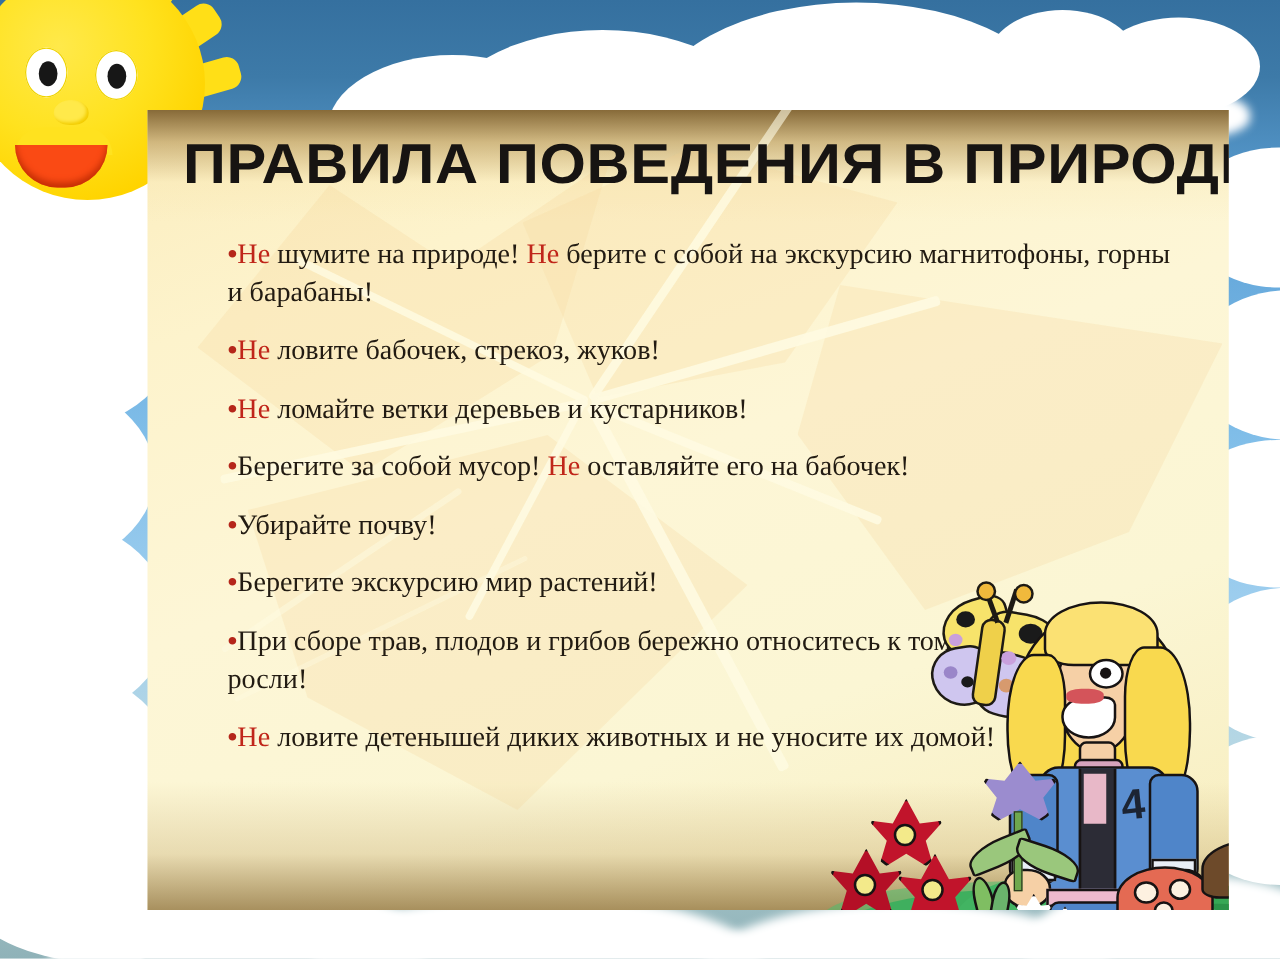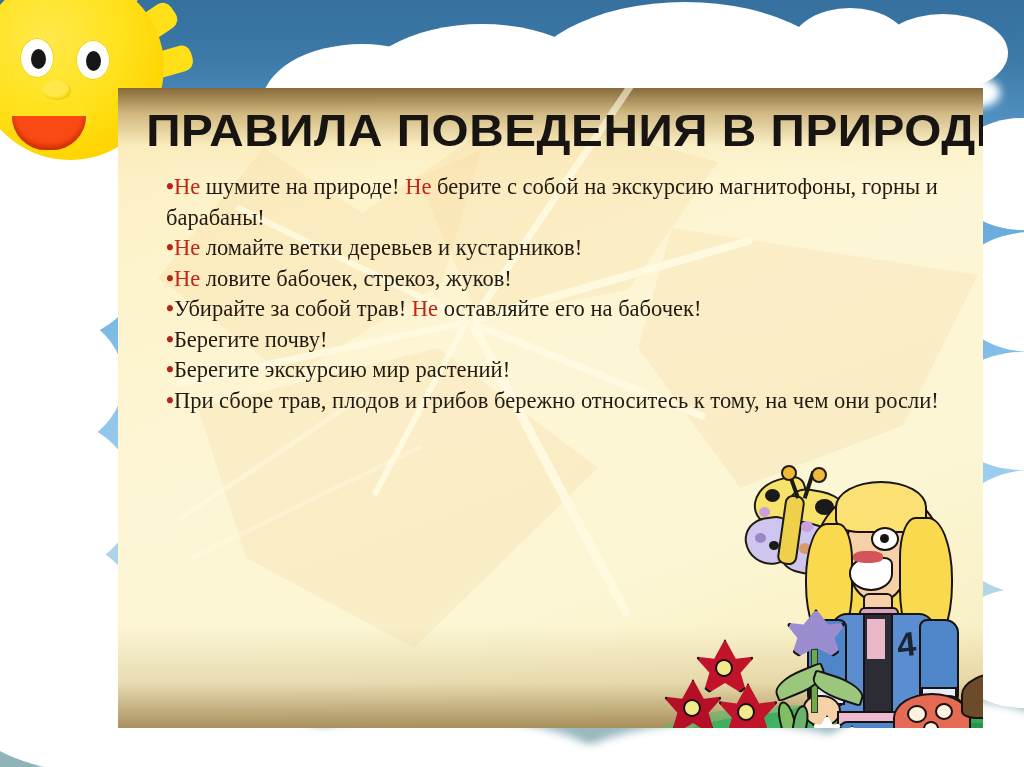--- a/index.html
+++ b/index.html
@@ -64,21 +64,21 @@
     position:absolute;left:52px;top:17px;width:790px;
     font-family:"Liberation Sans", sans-serif;
     font-weight:bold;font-size:45px;letter-spacing:.5px;color:#171412;
     text-align:center;white-space:nowrap;
     transform:scaleX(1.06);transform-origin:50% 50%;
   }
   #rules{
     position:absolute;left:48px;top:84px;width:795px;
     font-size:22.5px;line-height:30.5px;color:#221b12;
   }
-  .rule{margin:0;padding:0;text-indent:0;}
+  .rule{margin:16px;padding:0;text-indent:0;}
   .bullet{color:#b5261a;font-weight:bold;}
   .no{color:#c0261a;}
 
   
   #scene{position:absolute;left:525px;top:355px;width:458px;height:373px;}
   .grass{position:absolute;border-radius:50%;}
 
   
   .bwing{position:absolute;border:2.5px solid #1d1a14;}
   .dot{position:absolute;border-radius:50%;}
@@ -160,26 +160,27 @@
       <div class="vein" style="left:352px;top:230px;width:260px;height:6px;transform:rotate(206deg);"></div>
       <div class="vein" style="left:350px;top:228px;width:200px;height:6px;transform:rotate(118deg);"></div>
       <div class="vein" style="left:60px;top:430px;width:230px;height:5px;transform:rotate(-34deg);opacity:.55;"></div>
       <div class="vein" style="left:70px;top:470px;width:260px;height:4px;transform:rotate(-26deg);opacity:.45;"></div>
     </div>
 
     <div id="title">ПРАВИЛА ПОВЕДЕНИЯ В ПРИРОДЕ</div>
 
     <div id="rules">
         <p class="rule" id="rule-noise"><span class="bullet">•</span><span class="no">Не</span><span> шумите на природе! </span><span class="no">Не</span><span> берите с собой на экскурсию магнитофоны, горны и барабаны!</span></p>
+        <p class="rule" id="rule-butterflies"><span class="bullet">•</span><span class="no">Не</span><span> ловите бабочек, стрекоз, жуков!</span></p>
         <p class="rule" id="rule-branches"><span class="bullet">•</span><span class="no">Не</span><span> ломайте ветки деревьев и кустарников!</span></p>
-        <p class="rule" id="rule-butterflies"><span class="bullet">•</span><span class="no">Не</span><span> ловите бабочек, стрекоз, жуков!</span></p>
-        <p class="rule" id="rule-litter"><span class="bullet">•</span><span>Убирайте за собой трав! </span><span class="no">Не</span><span> оставляйте его на бабочек!</span></p>
-        <p class="rule" id="rule-soil"><span class="bullet">•</span><span>Берегите почву!</span></p>
+        <p class="rule" id="rule-litter"><span class="bullet">•</span><span>Берегите за собой мусор! </span><span class="no">Не</span><span> оставляйте его на бабочек!</span></p>
+        <p class="rule" id="rule-soil"><span class="bullet">•</span><span>Убирайте почву!</span></p>
         <p class="rule" id="rule-plants"><span class="bullet">•</span><span>Берегите экскурсию мир растений!</span></p>
         <p class="rule" id="rule-gathering"><span class="bullet">•</span><span>При сборе трав, плодов и грибов бережно относитесь к тому, на чем они росли!</span></p>
+        <p class="rule" id="rule-cubs"><span class="bullet">•</span><span class="no">Не</span><span> ловите детенышей диких животных и не уносите их домой!</span></p>
       </div>
 
     <div id="scene">
 
       <div>
         <div class="grass" style="position:absolute;left:10px;top:268px;width:330px;height:96px;background:#2f9e4d;"></div>
         <div class="grass" style="position:absolute;left:120px;top:250px;width:250px;height:90px;background:#36a855;"></div>
         <div class="grass" style="position:absolute;left:220px;top:280px;width:220px;height:80px;background:#2b9348;"></div>
 
         <div style="position:absolute;left:14px;top:262px;width:320px;height:60px;background:#4cbe6d;opacity:.55;border-radius:50%;"></div>

